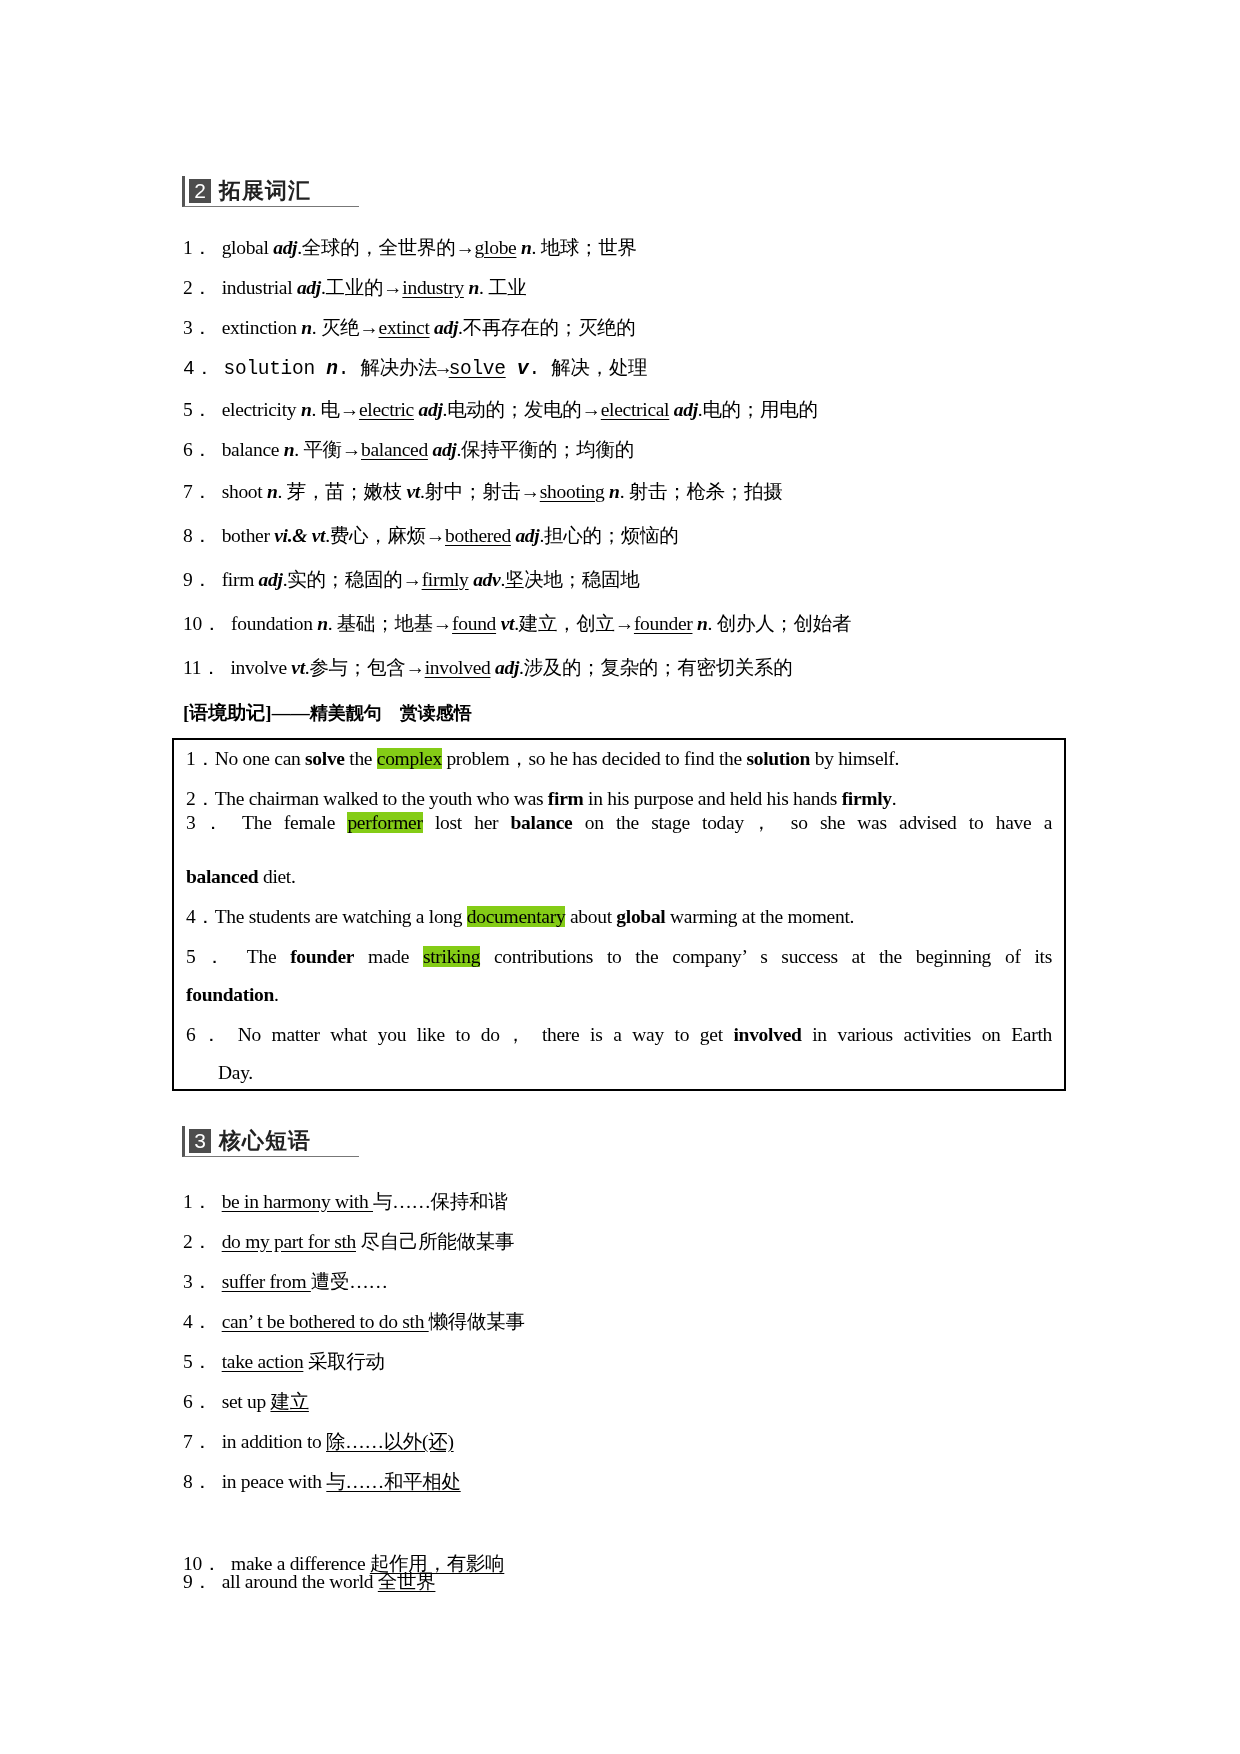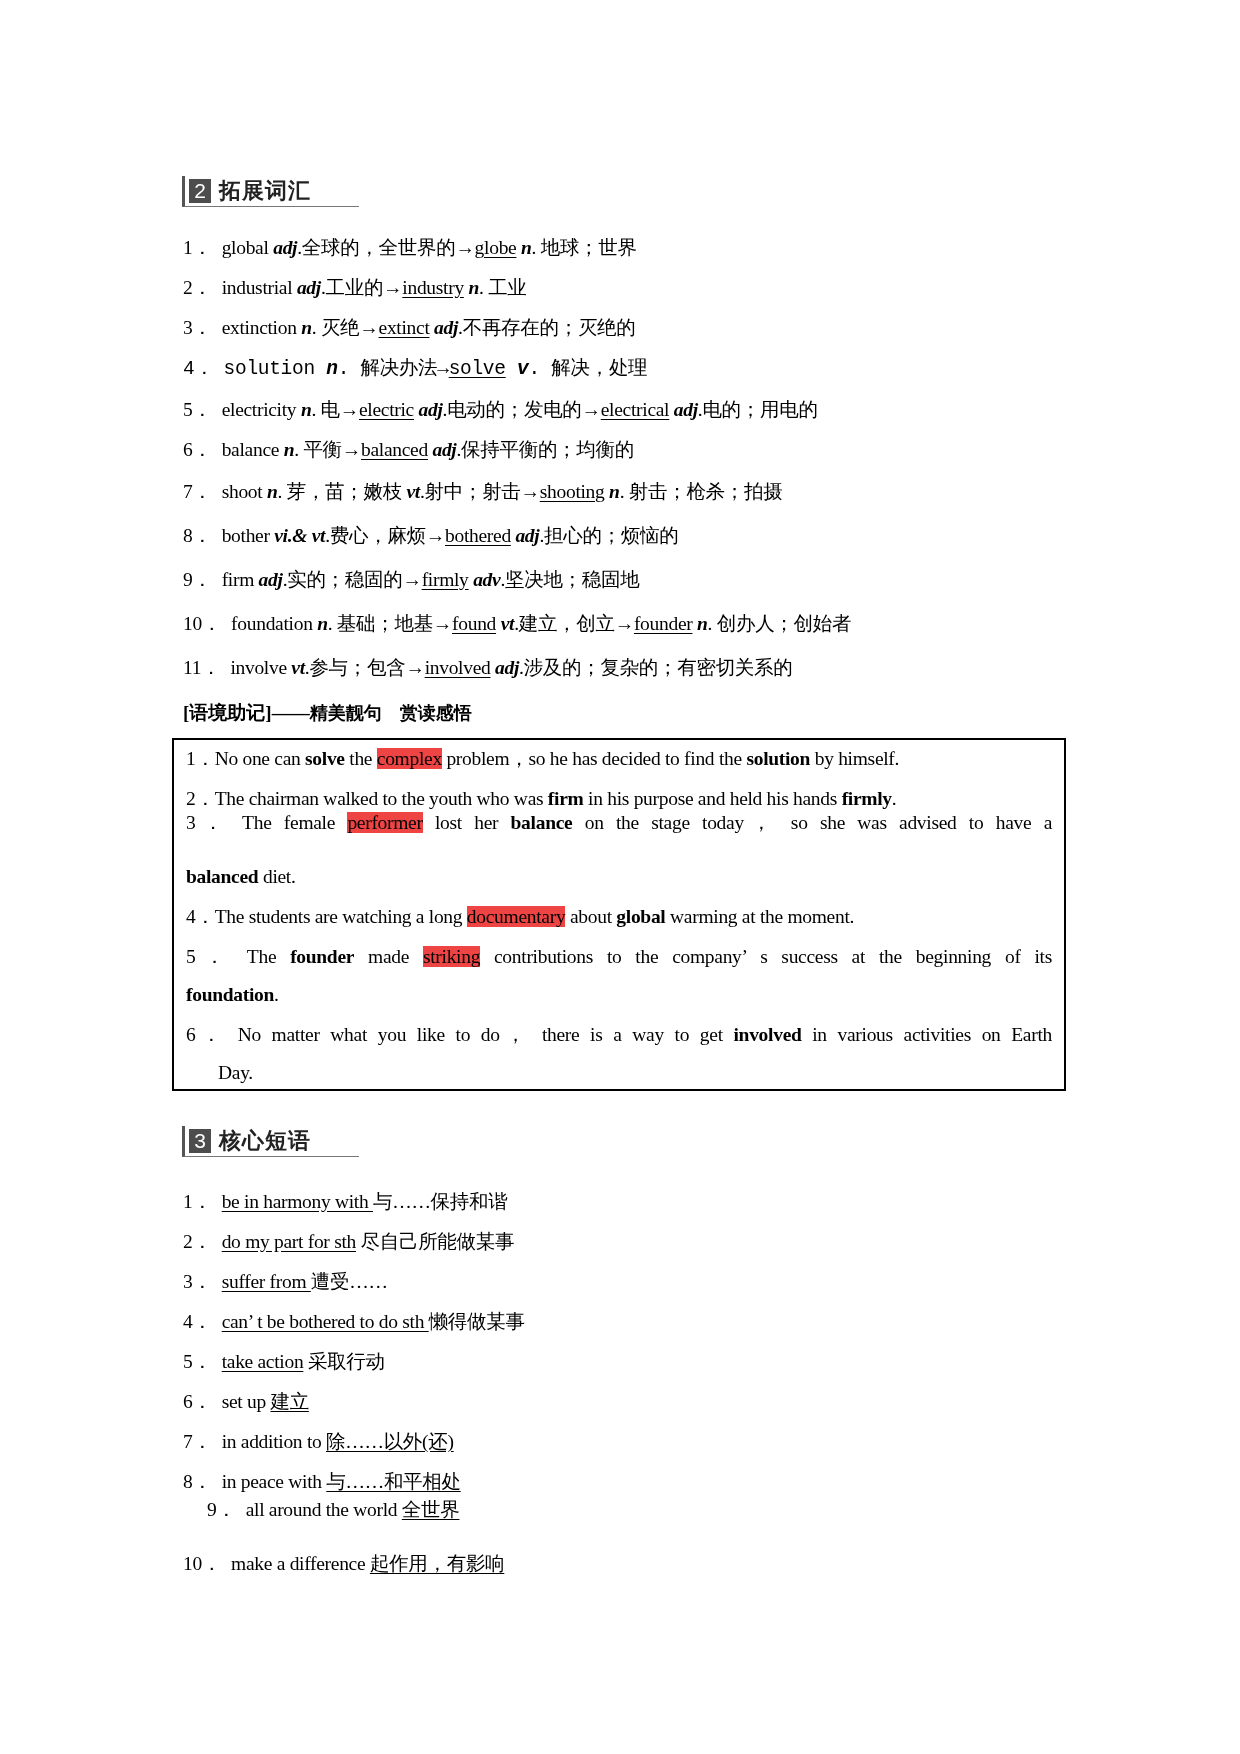--- a/index.html
+++ b/index.html
@@ -12,21 +12,21 @@
   .sec-title { font-family:"DejaVu Sans", sans-serif; font-weight:bold; font-size:22px; margin-left:8px; letter-spacing:1px; color:#222; }
   .line { position:absolute; left:183px; font-size:19.5px; white-space:nowrap; letter-spacing:-0.3px; }
   .line .num { margin-right:10px; }
   .u { text-decoration:underline; text-underline-offset:3px; }
   .pos { font-weight:bold; font-style:italic; }
   .note { position:absolute; left:183px; top:700px; font-size:19px; font-weight:bold; white-space:nowrap; }
   .note .sub { font-weight:bold; font-family:"DejaVu Serif", serif; font-size:18px; }
   .box { position:absolute; left:172px; top:738px; width:894px; height:353px; border:2px solid #000; box-sizing:border-box; }
   .ex { position:absolute; left:12px; width:866px; font-size:19.5px; line-height:38px; letter-spacing:-0.3px; }
   .ex.just { text-align:justify; text-align-last:justify; }
-  .hl { background:#ef4444; }
+  .hl { background:#84cc16; }
   b { font-weight:bold; }
 </style>
 </head>
 <body>
 
 <div class="sec-head" style="top:176px;">
   <span class="sec-num">2</span>
   <span class="sec-title">拓展词汇</span>
 </div>
 
@@ -120,18 +120,18 @@
 </div>
 <div class="line" style="top:1388px;">
   <span class="num">6．</span><span>set up </span><span class="u">建立</span>
 </div>
 <div class="line" style="top:1428px;">
   <span class="num">7．</span><span>in addition to </span><span class="u">除……以外(还) </span>
 </div>
 <div class="line" style="top:1468px;">
   <span class="num">8．</span><span>in peace with </span><span class="u">与……和平相处</span>
 </div>
-<div class="line" style="top:1496px;margin-left:24px;">
+<div class="line" style="top:1568px;">
   <span class="num">9．</span><span>all around the world </span><span class="u">全世界</span>
 </div>
 <div class="line" style="top:1550px;">
   <span class="num">10．</span><span>make a difference </span><span class="u">起作用，有影响 </span>
 </div>
 
 </body></html>

